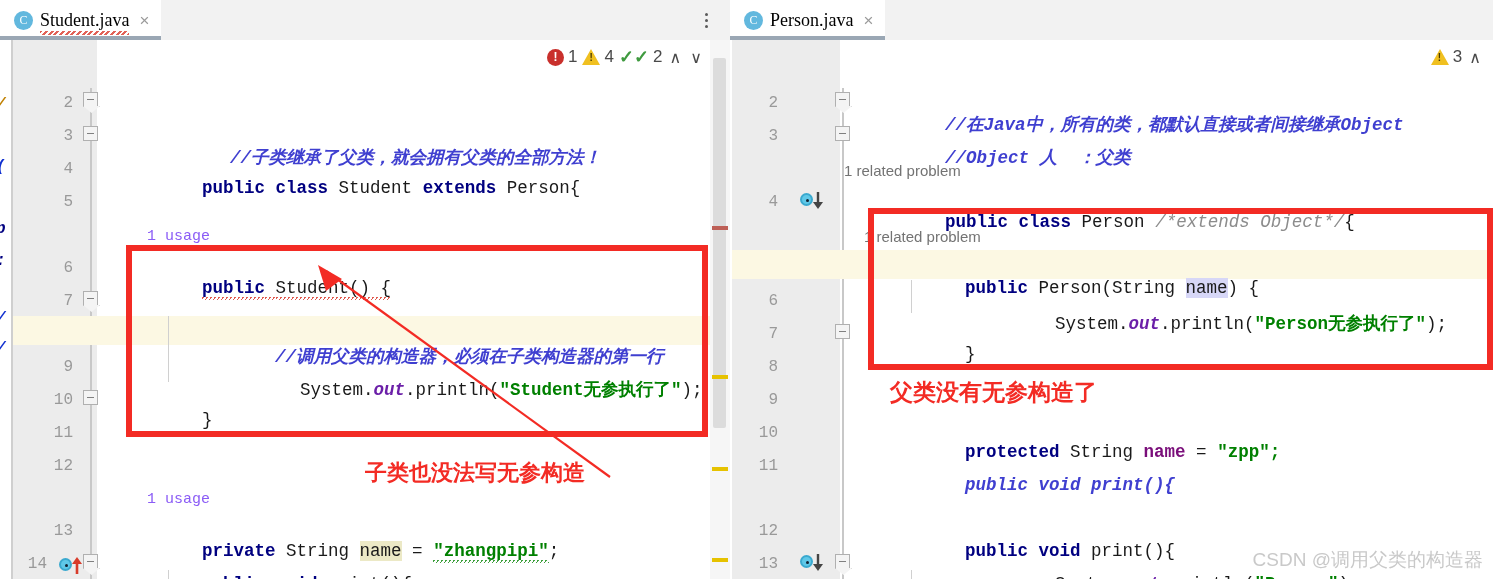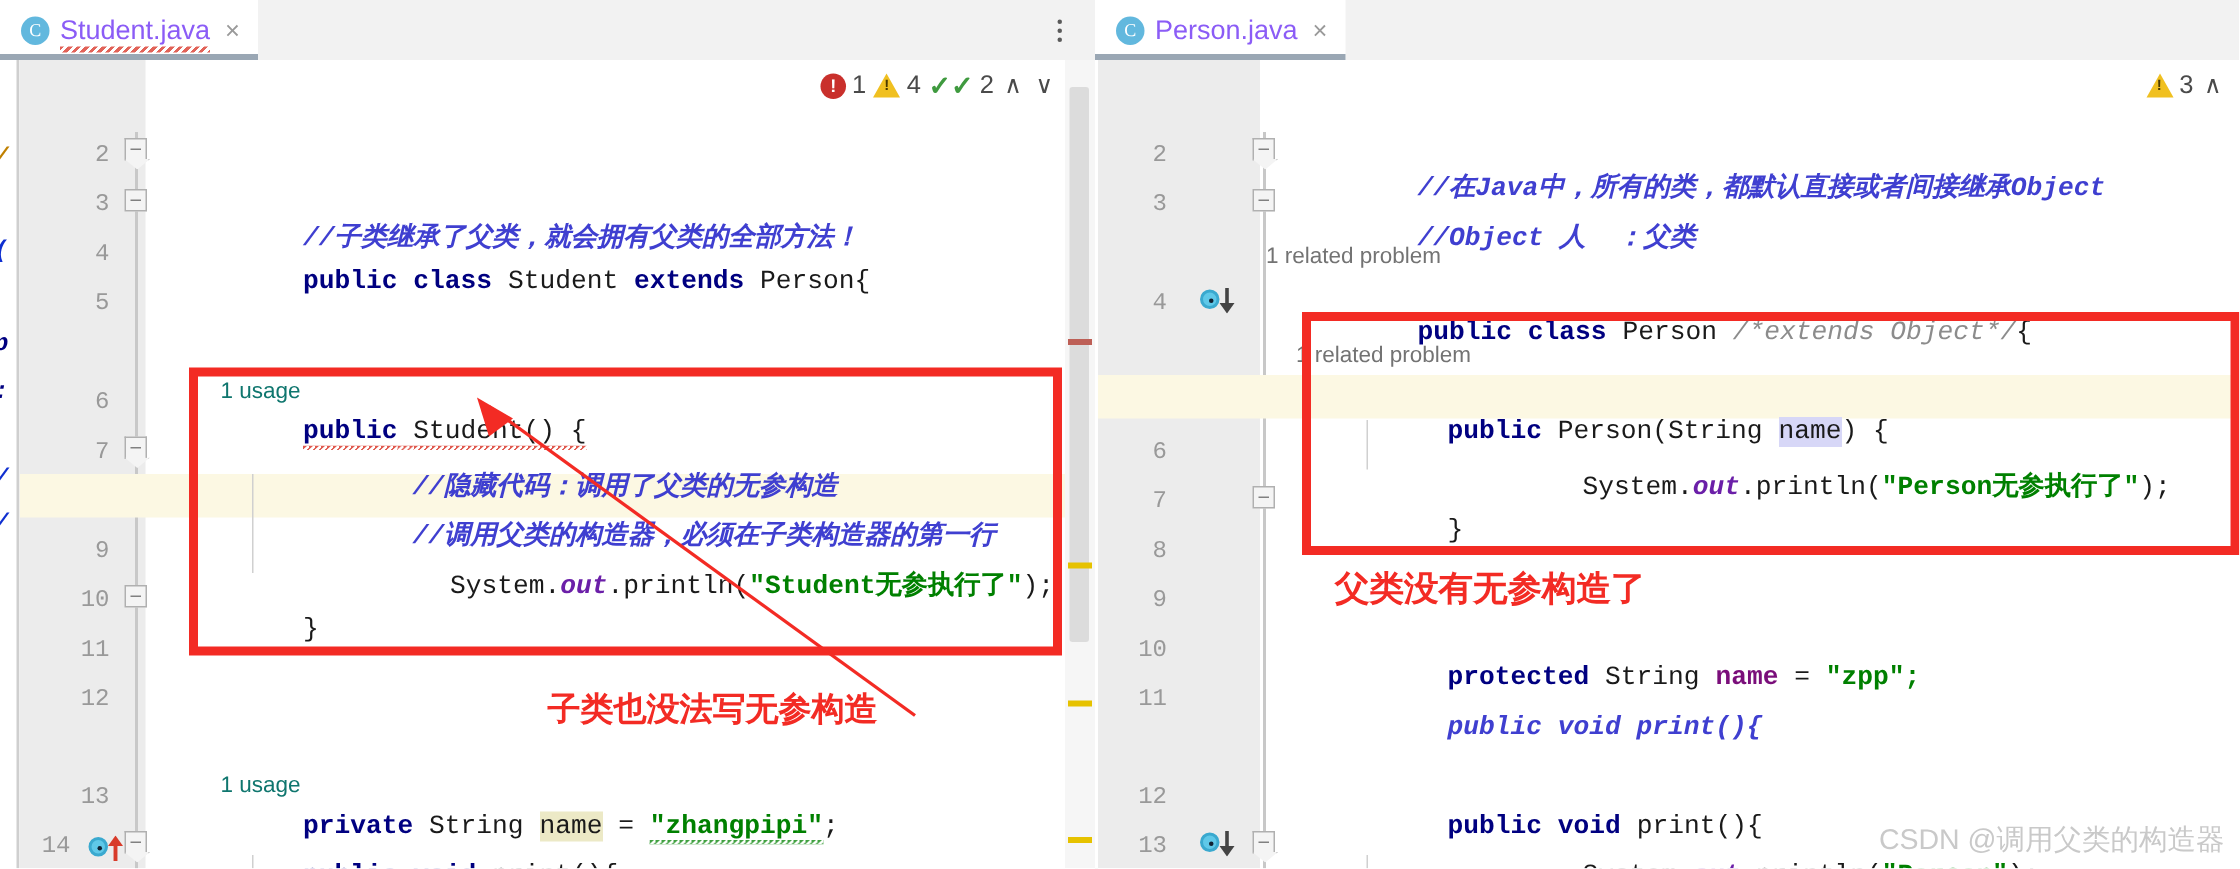--- a/index.html
+++ b/index.html
@@ -32,22 +32,22 @@
     height: 4px; background: #9aa7b4;
   }
   .tab-icon {
     width: 19px; height: 19px; border-radius: 50%;
     background: #62b8de; color: #ffffff;
     font-size: 12px; line-height: 19px; text-align: center;
     font-family: "Liberation Serif", serif;
     flex: 0 0 auto;
   }
   .tab-title {
-    font-size: 18px; color: #8b5cf6; white-space: nowrap;
-    font-family: Liberation Sans, sans-serif;
+    font-size: 18px; color: #000000; white-space: nowrap;
+    font-family: Liberation Serif, serif;
     position: relative;
   }
   .tab-title.squiggle::after {
     content: ""; position: absolute; left: 0; right: 0; bottom: -4px; height: 4px;
     background-image: repeating-linear-gradient(135deg,#e05a4f 0 2px, transparent 2px 4px);
     opacity: .95;
   }
   .tab-close {
     font-size: 17px; color: #9a9a9a; line-height: 1; padding-left: 3px;
     font-family: "Liberation Sans", sans-serif; cursor: default;
@@ -147,21 +147,21 @@
   .indentguide { position:absolute; width:1px; background:#d0d0d0; }
 
   
   .kw   { color: #000080; font-weight: bold; }
   .cmt  { color: #3f3fd0; font-style: italic; font-weight: bold; }
   .cmt2 { color: #8c8c8c; font-style: italic; }
   .str  { color: #008000; font-weight: bold; }
   .fld  { color: #7a0e7a; font-weight: bold; }
   .sta  { color: #6b1fa8; font-style: italic; font-weight: bold; }
   .pln  { color: #1a1a1a; }
-  .hint { color: #0f766e; font-size: 15px; font-family:Liberation Sans, sans-serif;margin-top:24px; }
+  .hint { color: #8b5cf6; font-size: 15px; font-family:Liberation Mono, monospace; }
   .prob { color: #737373; font-size: 15px; font-family:"Liberation Sans", sans-serif; }
   .hl-name { background:#ece9c6; }
   .hl-param{ background:#d7d7f7; }
   .err-squiggle {
     text-decoration: none; position: relative;
     background-image: repeating-linear-gradient(135deg,#e05a4f 0 2px, transparent 2px 4px);
     background-repeat: repeat-x; background-size: 4px 3px; background-position: 0 100%;
     padding-bottom: 2px;
   }
   .warn-squiggle {
@@ -303,38 +303,35 @@
       <div class="foldmark minus down" style="left:83px; top:514px;"></div>
 
       <div class="rowband" style="left:13px; right:20px; top:276px;"></div>
 
       <div class="indentguide" style="left:168px; top:276px; height:66px;"></div>
       <div class="indentguide" style="left:168px; top:530px; height:49px;"></div>
 
       <div class="code code-left">
 
 
-        <div class="line" style="top:85px;">
+        <div class="line" style="top:85px;margin-left:28px;">
           <span class="cmt">//子类继承了父类，就会拥有父类的全部方法！</span>
         </div>
 
         <div class="line" style="top:118px;">
           <span class="kw">public</span><span class="pln"> </span><span class="kw">class</span><span class="pln"> </span><span class="pln">Student</span><span class="pln"> </span><span class="kw">extends</span><span class="pln"> </span><span class="pln">Person</span><span class="pln">{</span>
         </div>
 
         
         <div class="line hint" style="top:188px; left:50px;">1 usage</div>
 
         <div class="line" style="top:218px;">
           <span class="kw err-squiggle">public</span><span class="err-squiggle pln"> </span><span class="pln err-squiggle">Student() {</span>
         </div>
 
-        <div class="line" style="top:251px; left:73px;">
-          <span class="cmt">//隐藏代码：调用了父类的无参构造</span>
-        </div>
 
         <div class="line" style="top:284px; left:73px;">
           <span class="cmt">//调用父类的构造器，必须在子类构造器的第一行</span>
         </div>
 
         <div class="line" style="top:317px; left:98px;">
           <span class="pln">System.</span><span class="sta">out</span><span class="pln">.println(</span><span class="str">"Student无参执行了"</span><span class="pln">);</span>
         </div>
 
         <div class="line" style="top:350px;">

